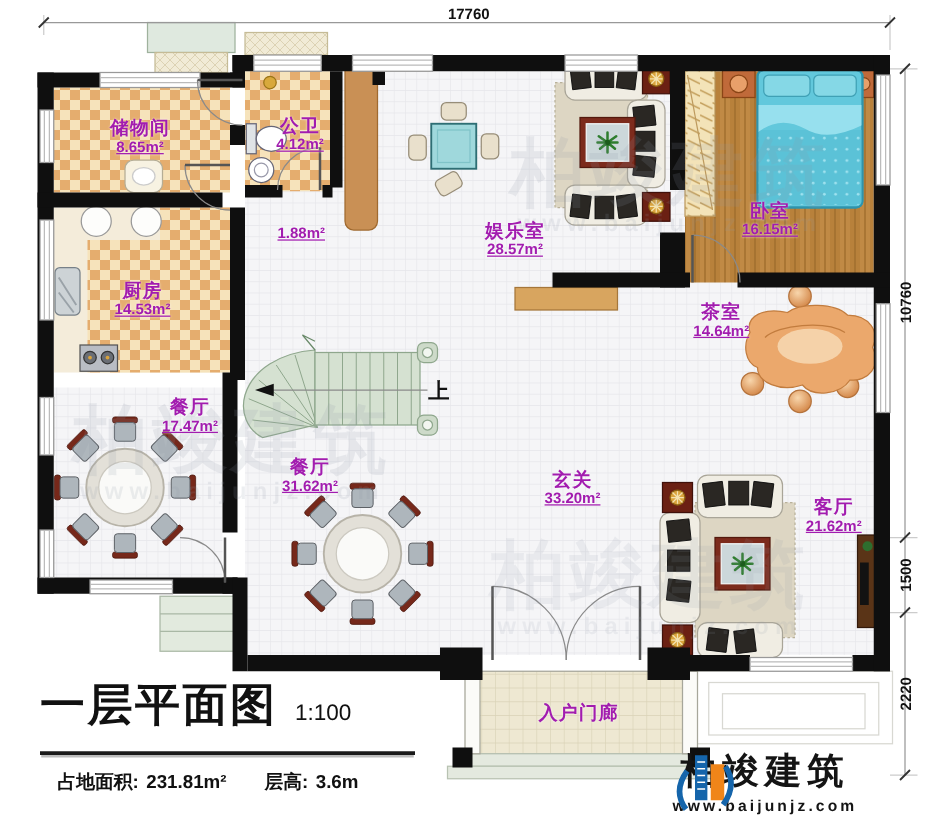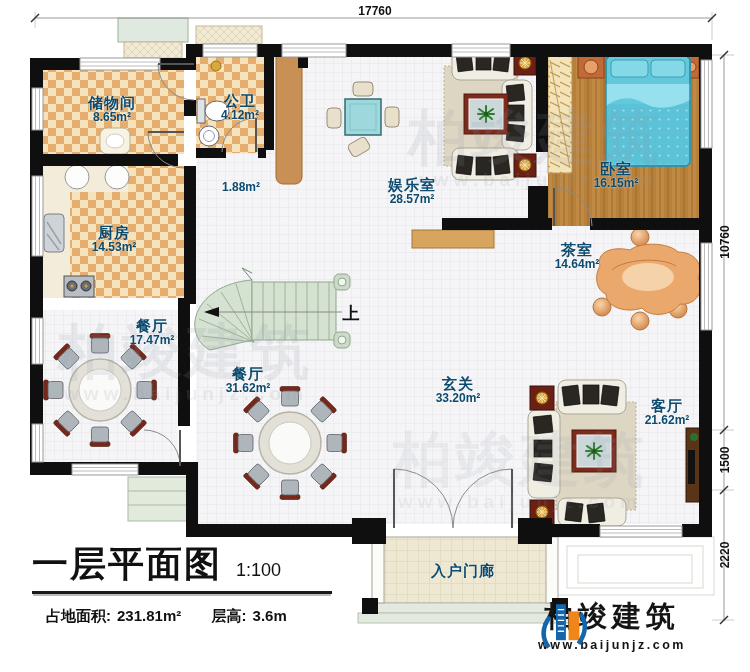--- a/index.html
+++ b/index.html
@@ -1,33 +1,33 @@
 <!DOCTYPE html>
 <html><head>
 <meta charset="utf-8">
 <style>
   html,body{margin:0;padding:0;background:#fff;}
   .stage{position:relative;width:750px;height:672px;background:#ffffff;overflow:hidden;
          font-family:"Liberation Sans",sans-serif;color:#111;}
   .stage svg{position:absolute;left:0;top:0;}
-  .rlabel{position:absolute;transform:translate(-50%,-50%);text-align:center;color:#0c4a6e;
+  .rlabel{position:absolute;transform:translate(-50%,-50%);text-align:center;color:#a21caf;
           font-weight:bold;line-height:1.08;white-space:nowrap;text-shadow:0 0 2px rgba(255,255,255,.8);}
   .rlabel .nm{font-size:15px;letter-spacing:1px;}
-  .rlabel .ar{font-size:12px;}
+  .rlabel .ar{font-size:12px;text-decoration:underline;}
   .uplabel{position:absolute;transform:translate(-50%,-50%);font-size:17px;font-weight:bold;color:#111;}
   .dim{position:absolute;transform:translate(-50%,-50%);font-size:12px;font-weight:bold;color:#111;
        white-space:nowrap;}
   .vdim{transform:translate(-50%,-50%) rotate(-90deg);}
   .wm{position:absolute;color:#8f98a8;opacity:.15;font-weight:bold;pointer-events:none;
       white-space:nowrap;line-height:1;}
   .wm .big{font-size:60px;letter-spacing:4px;}
   .wm .small{font-size:19px;letter-spacing:5px;margin-top:2px;text-align:center;}
   .titleblock{position:absolute;left:32px;top:540px;width:300px;}
   .tb-head{display:flex;align-items:baseline;gap:14px;border-bottom:3px solid #1a1a1a;
-           padding-bottom:2px;box-shadow:0 3px 0 -1px #bbb;}
+           padding-bottom:12px;box-shadow:0 3px 0 -1px #bbb;}
   .tb-title{font-size:36px;font-weight:bold;letter-spacing:2px;}
   .tb-scale{font-size:18px;}
   .tb-info{margin:10px 0 0 14px;font-size:15px;font-weight:bold;line-height:1.55;}
   .tb-info .val{margin-left:6px;}
   .tb-info .sep{display:inline-block;width:22px;}
   .logo{position:absolute;left:538px;top:597px;display:flex;align-items:center;gap:8px;}
   .logo-text{display:flex;flex-direction:column;align-items:center;}
   .logo-name{font-size:29px;font-weight:bold;letter-spacing:5px;color:#141414;}
   .logo-site{font-size:12.5px;font-weight:bold;letter-spacing:2.5px;color:#141414;margin-top:1px;}
 </style>

